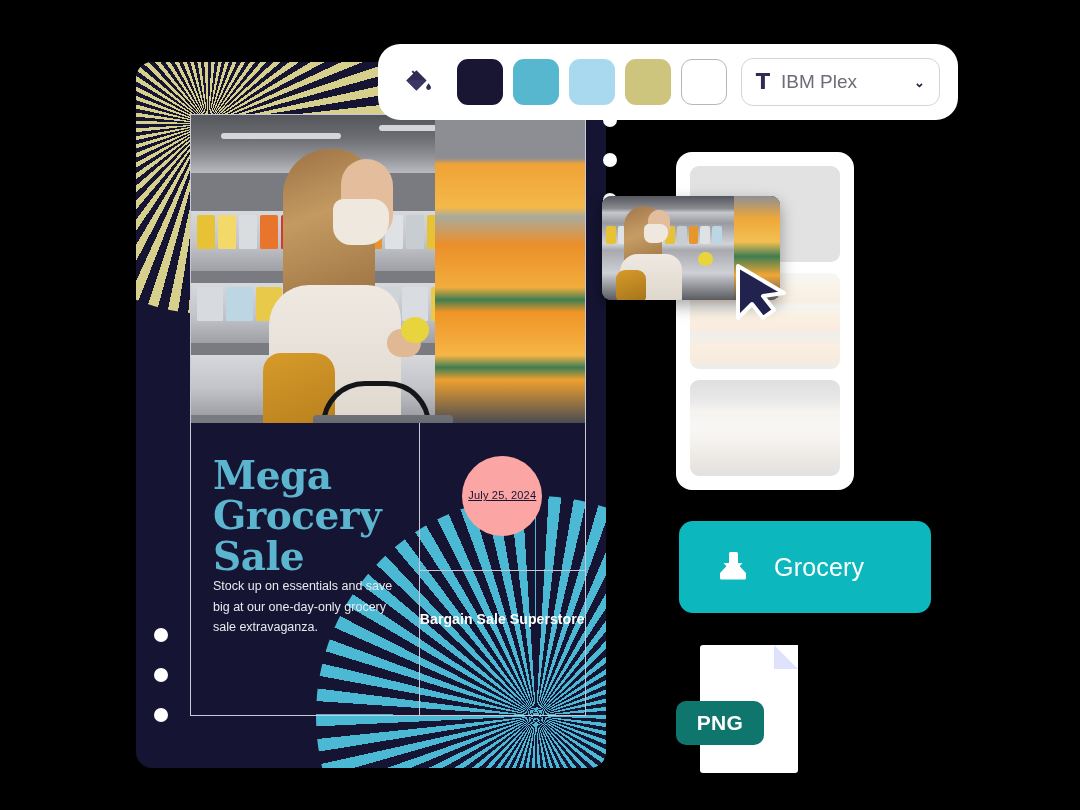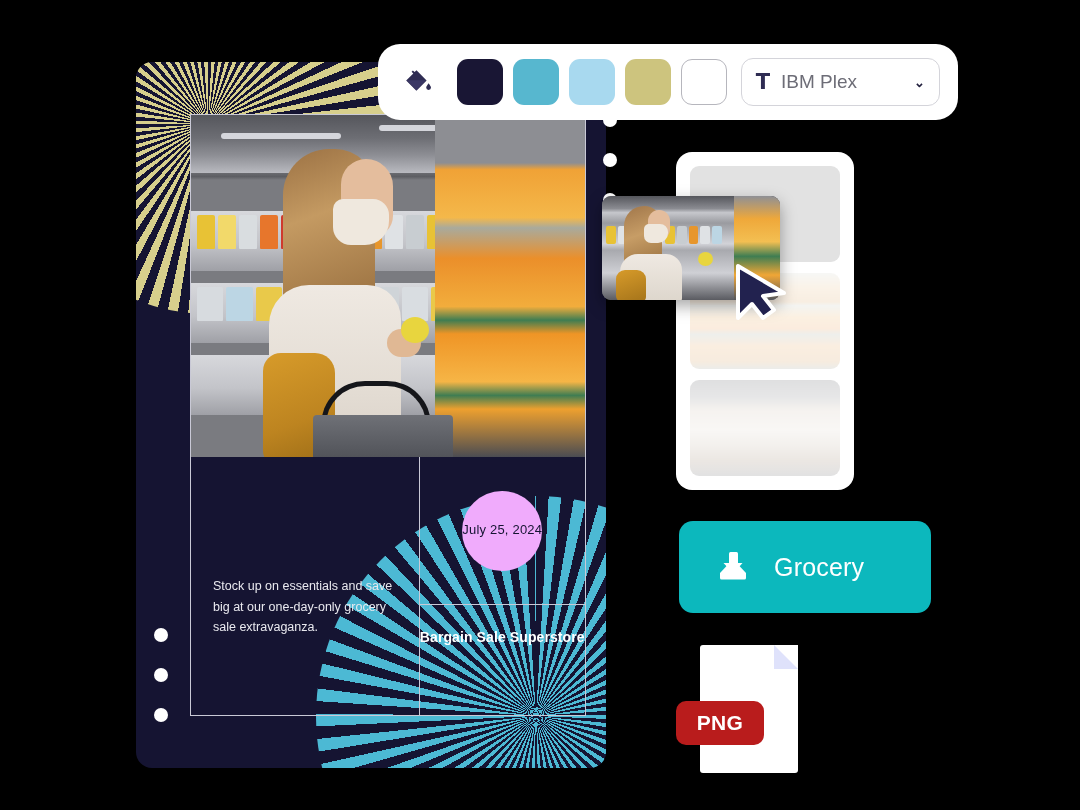--- a/index.html
+++ b/index.html
@@ -138,25 +138,26 @@
     line-height: 1.62;
   }
   .poster-right { flex: 1; display: flex; flex-direction: column; }
   .poster-date-cell {
     height: 148px;
     border-bottom: 1.5px solid #c9c9d6;
     display: flex; align-items: center; justify-content: center;
   }
   .date-badge {
     width: 80px; height: 80px; border-radius: 50%;
-    background: #f0abfc;
+    background: #fca5a5;
     color: #151432;
-    font-size: 13px; font-weight: 500; line-height: 1.45;
+    font-size: 11px; font-weight: 500; line-height: 1.45;
     display: flex; align-items: center; justify-content: center; text-align: center;
     letter-spacing: .2px;
+    text-decoration: underline;
   }
   .poster-brand-cell {
     flex: 1;
     display: flex; align-items: center; justify-content: center;
     padding-bottom: 46px;
   }
   .brand-text {
     color: #ffffff; font-size: 14px; font-weight: 700;
     text-align: center; line-height: 1.5; letter-spacing: .1px;
   }
@@ -348,20 +349,21 @@
         <div class="woman-bag"></div>
         <div class="hand"></div>
         <div class="lemon"></div>
         <div class="basket-handle"></div>
         <div class="basket"></div>
 
       </div>
 
       <div class="poster-body">
         <div class="poster-left">
+          <div class="poster-title">Mega Grocery Sale</div>
           <div class="poster-desc">Stock up on essentials and save big at our one-day-only grocery sale extravaganza.</div>
         </div>
         <div class="poster-right">
           <div class="poster-date-cell">
             <div class="date-badge">July 25, 2024</div>
           </div>
           <div class="poster-brand-cell">
             <div class="brand-text">Bargain Sale Superstore</div>
           </div>
         </div>
@@ -444,17 +446,17 @@
       <rect x="17" y="6" width="9" height="13" rx="1.5" fill="#ffffff"></rect>
       <path d="M11.5 17 L30.5 17 L21.2 27.5 Z" fill="#ffffff"></path>
       <path d="M8 27 L15 19.5 L27 19.5 L34 27 L34 32 a1.5 1.5 0 0 1 -1.5 1.5 L9.5 33.5 A1.5 1.5 0 0 1 8 32 Z" fill="#ffffff"></path>
     </svg>
     <span class="download-label">Grocery</span>
   </div>
 
   <div class="file-card" id="file-png">
     <div class="sheet"></div>
     <div class="fold"></div>
-    <div class="badge" style="background:#b91c1c">PNG</div>
+    <div class="badge" style="background:#0f766e">PNG</div>
   </div>
 
 
 </div>
 
 </body></html>

